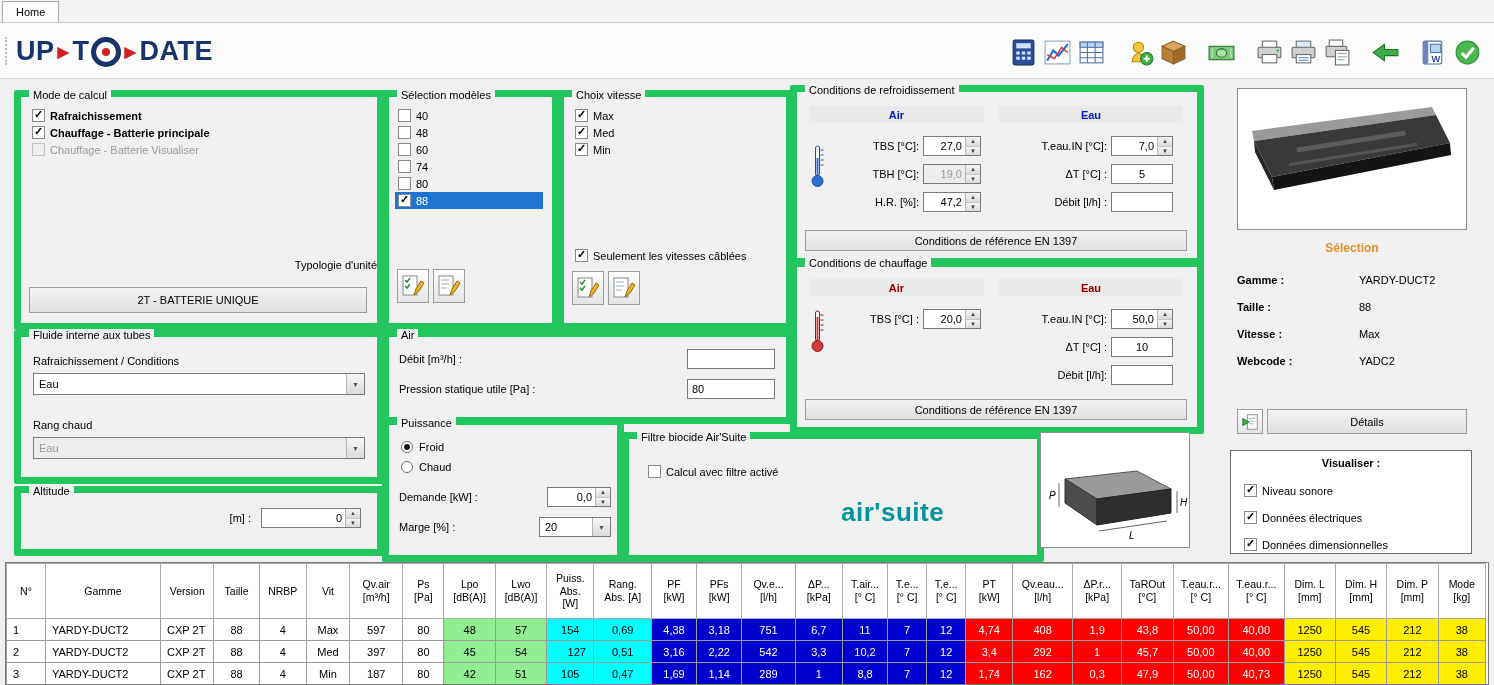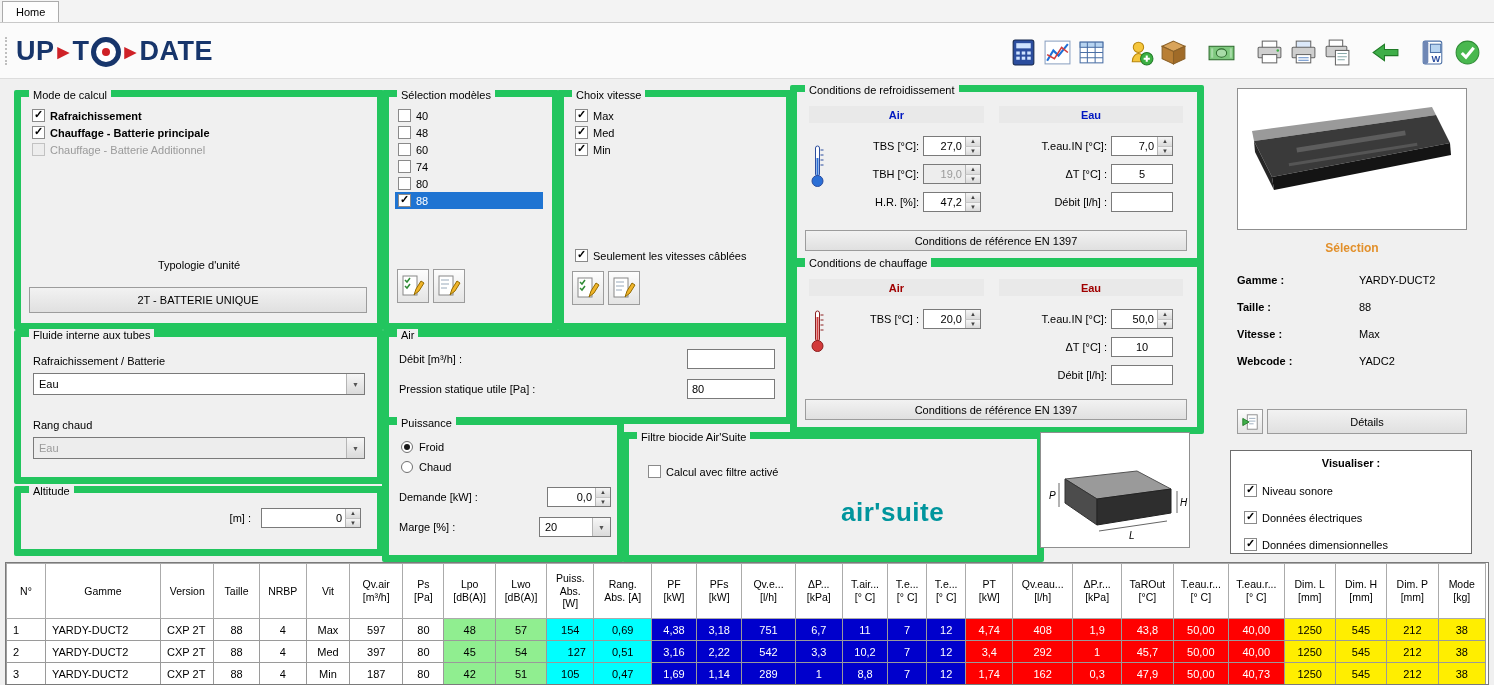--- a/index.html
+++ b/index.html
@@ -210,30 +210,30 @@
         <div class="cb-row">
           <span class="cb checked"></span>
           <span class="cb-label bold">Rafraichissement</span>
         </div>
         <div class="cb-row">
           <span class="cb checked"></span>
           <span class="cb-label bold">Chauffage - Batterie principale</span>
         </div>
         <div class="cb-row">
           <span class="cb disabled"></span>
-          <span class="cb-label dim">Chauffage - Batterie Additionnel</span>
-        </div>
-      </div>
-    <div class="lab" style="left:0;top:162px;width:356px;text-align:center;">Typologie d'unité</div>
+          <span class="cb-label dim">Chauffage - Batterie Visualiser</span>
+        </div>
+      </div>
+    <div class="lab" style="left:0;top:162px;width:356px;text-align:right;">Typologie d'unité</div>
     <div class="btn" style="left:8px;top:190px;width:338px;height:26px;">2T - BATTERIE UNIQUE</div>
   </div>
 
   <div class="gb" style="left:14px;top:330px;width:356px;height:140px;">
     <span class="gbt">Fluide interne aux tubes</span>
-    <div class="lab" style="left:12px;top:18px;">Rafraichissement / Batterie</div>
+    <div class="lab" style="left:12px;top:18px;">Rafraichissement / Conditions</div>
     <div class="dd" style="left:12px;top:36px;width:332px;">
       <span class="dv">Eau</span>
       <span class="db">▼</span>
     </div>
     <div class="lab" style="left:12px;top:82px;">Rang chaud</div>
     <div class="dd disabled" style="left:12px;top:100px;width:332px;">
       <span class="dv">Eau</span>
       <span class="db">▼</span>
     </div>
   </div>

